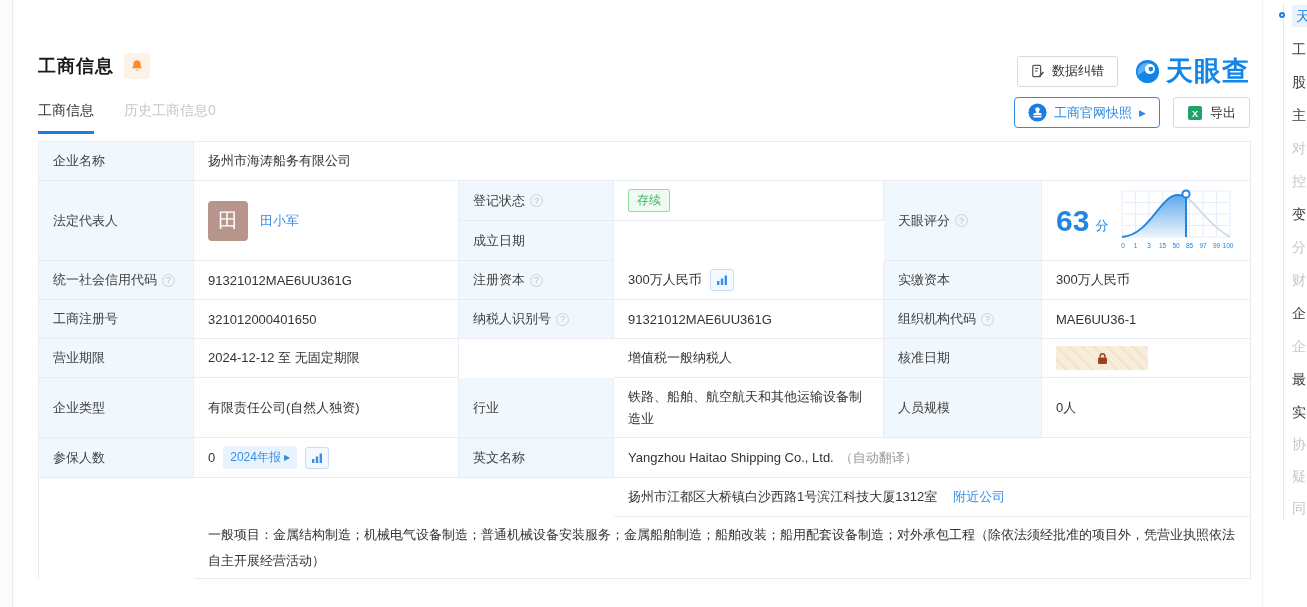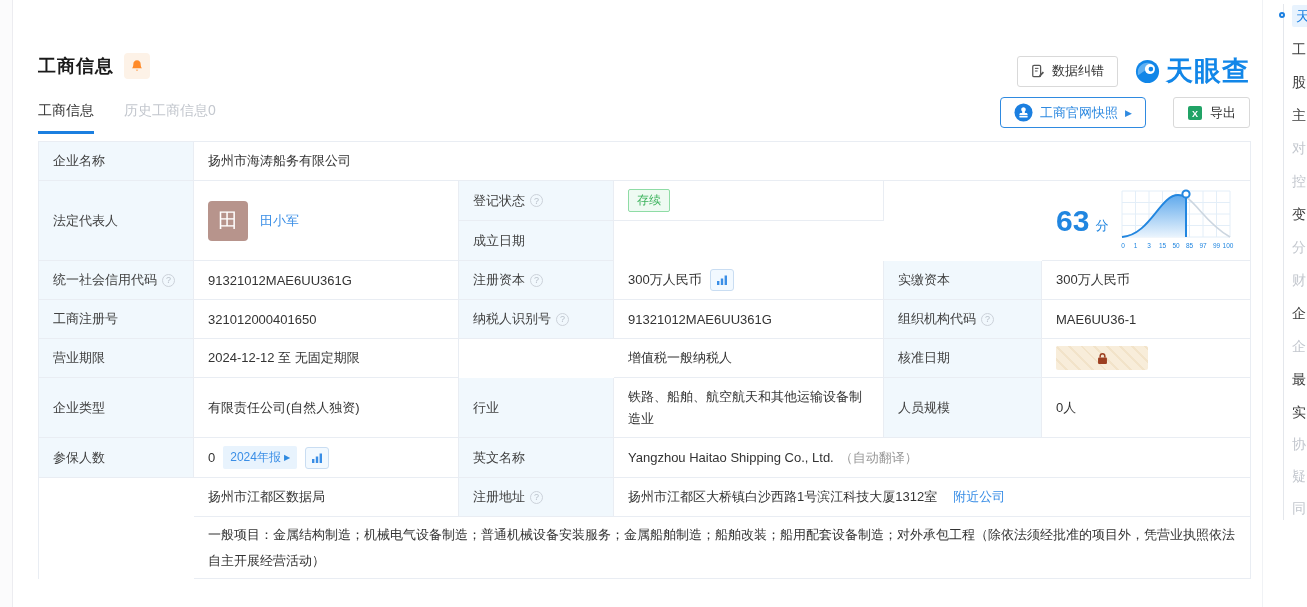--- a/index.html
+++ b/index.html
@@ -8,21 +8,21 @@
   .left-strip { position:absolute; left:0; top:0; width:13px; height:607px;
     background:#fbfbfc; border-right:1px solid #ececf0; }
   .main { position:absolute; left:14px; top:0; width:1248px; height:607px; background:#fff; }
 
   
   .title-row { position:absolute; left:24px; top:53px; display:flex; align-items:center; gap:10px; }
   .page-title { font-size:18px; font-weight:bold; color:#1a1a1a; letter-spacing:1px; }
   .bell-badge { width:26px; height:26px; border-radius:4px; background:#fdf2e7;
     display:flex; align-items:center; justify-content:center; cursor:pointer; }
   .toolbar-r1 { position:absolute; top:53px; right:12px; display:flex; align-items:center; gap:16px; }
-  .toolbar-r2 { position:absolute; top:97px; right:12px; display:flex; align-items:center; gap:27px; }
+  .toolbar-r2 { position:absolute; top:97px; right:12px; display:flex; align-items:center; gap:13px; }
   .btn { display:inline-flex; align-items:center; gap:7px; height:31px; padding:0 13px;
     background:#fff; border:1px solid #d9d9d9; border-radius:3px; font-size:13px; color:#333; cursor:pointer; }
   .btn-blue { border:1px solid #2f8ae0; border-radius:4px; color:#2f8ae0; }
   .logo { display:flex; align-items:center; gap:5px; }
   .logo-text { font-size:27px; font-weight:bold; color:#1186e8; letter-spacing:1px; }
   .arrow-r { font-size:9px; color:#2f8ae0; }
 
   .tabs { position:absolute; left:24px; top:102px; display:flex; gap:30px; font-size:14px; }
   .tab { padding-bottom:11px; cursor:pointer; }
   .tab.active { color:#333; border-bottom:3px solid #1b7fe0; }
@@ -148,20 +148,24 @@
     </div>
     <div class="cell lbl" style="grid-area:2/3">
       <span>登记状态</span>
         <span class="help"></span>
     </div>
     <div class="cell" style="grid-area:2/4">
       <span class="badge-green">存续</span>
     </div>
     <div class="cell lbl" style="grid-area:3/3">
       <span>成立日期</span>
+    </div>
+    <div class="cell lbl" style="grid-area:2/5/4/6">
+      <span>天眼评分</span>
+        <span class="help"></span>
     </div>
     <div class="cell" style="grid-area:2/6/4/7; gap:4px">
       <span class="score-big">63</span>
       <span class="score-unit">分</span>
       <svg width="114" height="64" viewBox="0 0 114 64" style="margin-left:6px">
         <g stroke="#e3eef8" stroke-width="1">
           <line x1="2" y1="2" x2="110" y2="2"></line>
             <line x1="2" y1="13.5" x2="110" y2="13.5"></line>
           <line x1="2" y1="25" x2="110" y2="25"></line>
             <line x1="2" y1="36.5" x2="110" y2="36.5"></line>
@@ -311,27 +315,20 @@
       </span>
     </div>
     <div class="cell lbl" style="grid-area:8/3">
       <span>英文名称</span>
     </div>
     <div class="cell" style="grid-area:8/4/9/7">
       <span>Yangzhou Haitao Shipping Co., Ltd.</span>
       <span class="note">（自动翻译）</span>
     </div>
 
-    <div class="cell" style="grid-area:9/2">
-      <span>扬州市江都区数据局</span>
-    </div>
-    <div class="cell lbl" style="grid-area:9/3">
-      <span>注册地址</span>
-        <span class="help"></span>
-    </div>
     <div class="cell" style="grid-area:9/4/10/7">
       <span>扬州市江都区大桥镇白沙西路1号滨江科技大厦1312室</span>
       <span class="link" style="margin-left:16px">附近公司</span>
     </div>
 
     <div class="cell wrap" style="grid-area:10/2/11/7; line-height:26px">
       <span>一般项目：金属结构制造；机械电气设备制造；普通机械设备安装服务；金属船舶制造；船舶改装；船用配套设备制造；对外承包工程（除依法须经批准的项目外，凭营业执照依法自主开展经营活动）</span>
     </div>
   </div>
 </div>

